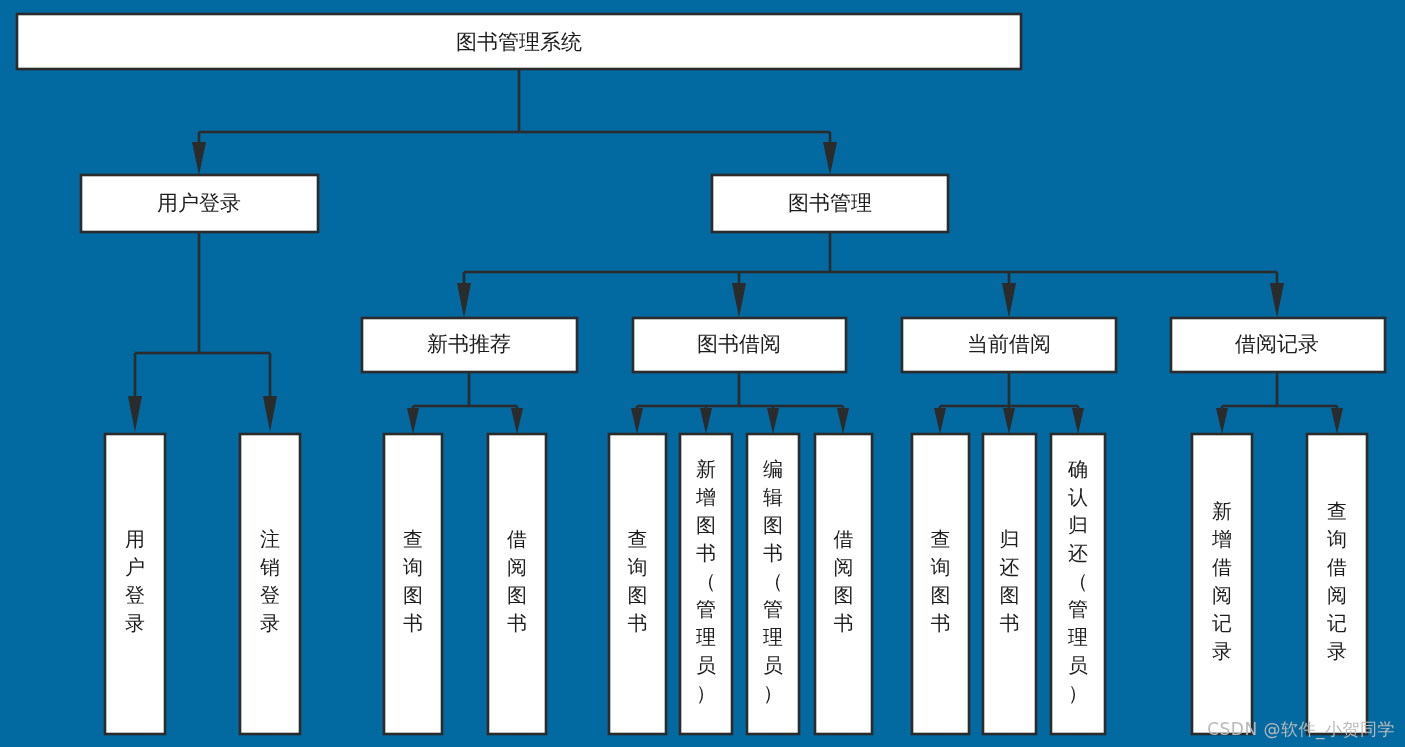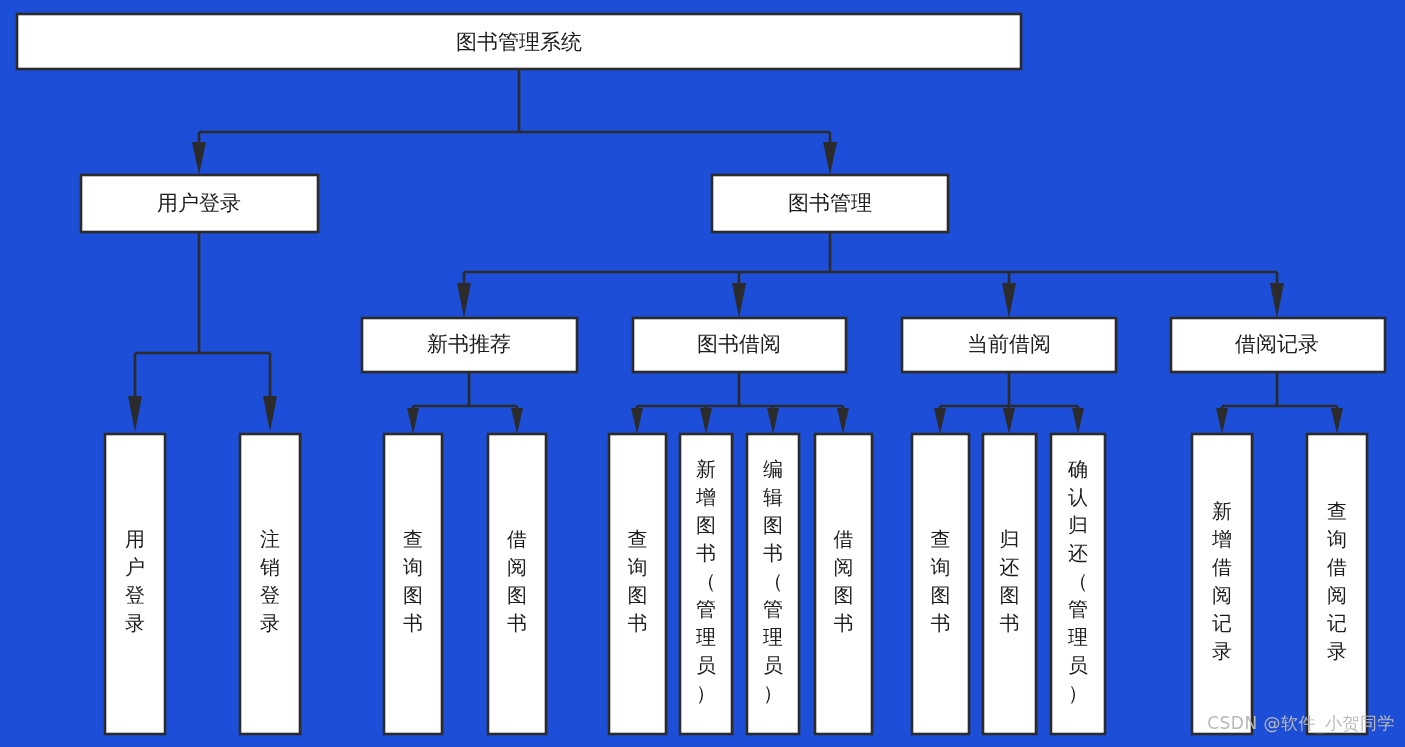--- a/index.html
+++ b/index.html
@@ -7,21 +7,21 @@
     padding: 0;
     background: #ffffff;
   }
   body {
     font-family: "DejaVu Sans", "Liberation Sans", sans-serif;
   }
   #canvas {
     position: relative;
     width: 1405px;
     height: 747px;
-    background: #1d4ed8;
+    background: #0369a1;
     overflow: hidden;
   }
   svg#diagram {
     position: absolute;
     left: 0;
     top: 0;
     width: 1405px;
     height: 747px;
   }
   .node-rect {
@@ -48,21 +48,21 @@
   }
   .node-label-v {
     font-family: "DejaVu Sans", "Liberation Sans", sans-serif;
     font-size: 20px;
     fill: #1c1c1c;
     text-anchor: middle;
   }
   .watermark {
     position: absolute;
     right: 10px;
-    bottom: 12px;
+    bottom: 6px;
     font-family: "DejaVu Sans", "Liberation Sans", sans-serif;
     font-size: 17px;
     color: #b9b9b9;
     white-space: nowrap;
     letter-spacing: 0.5px;
   }
 </style>
 </head>
 <body>
 

